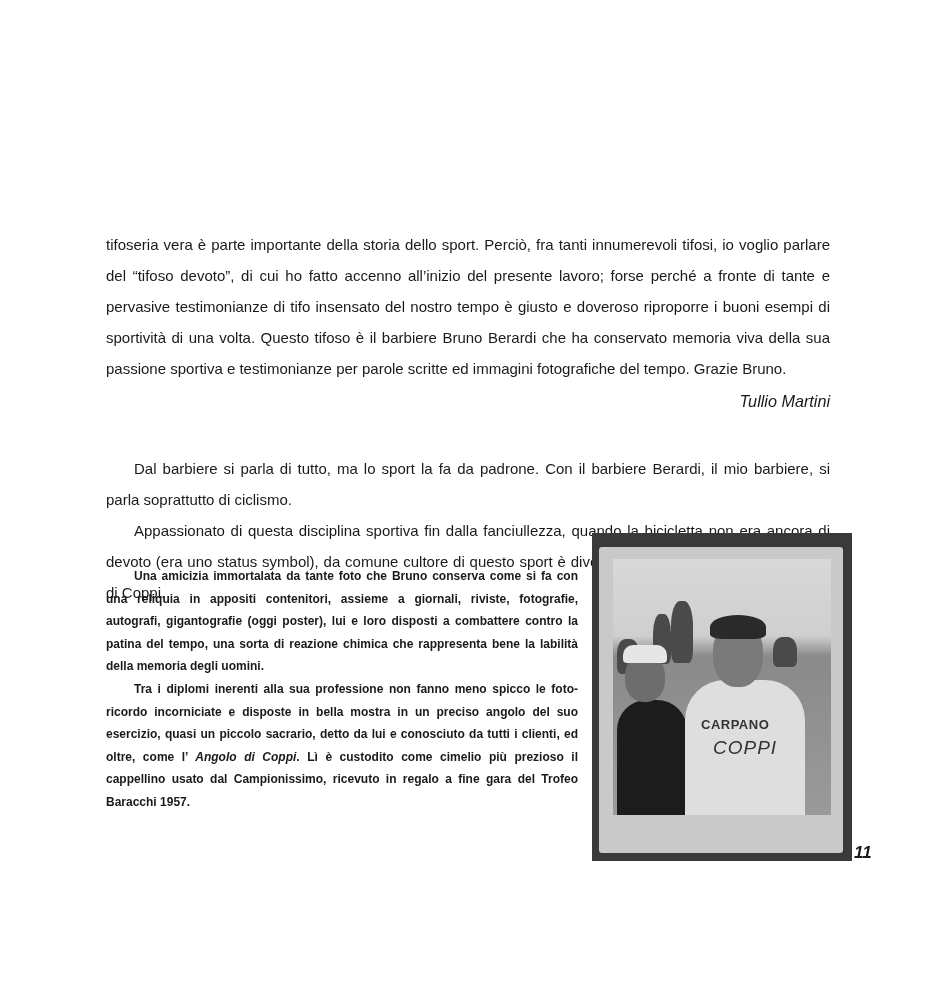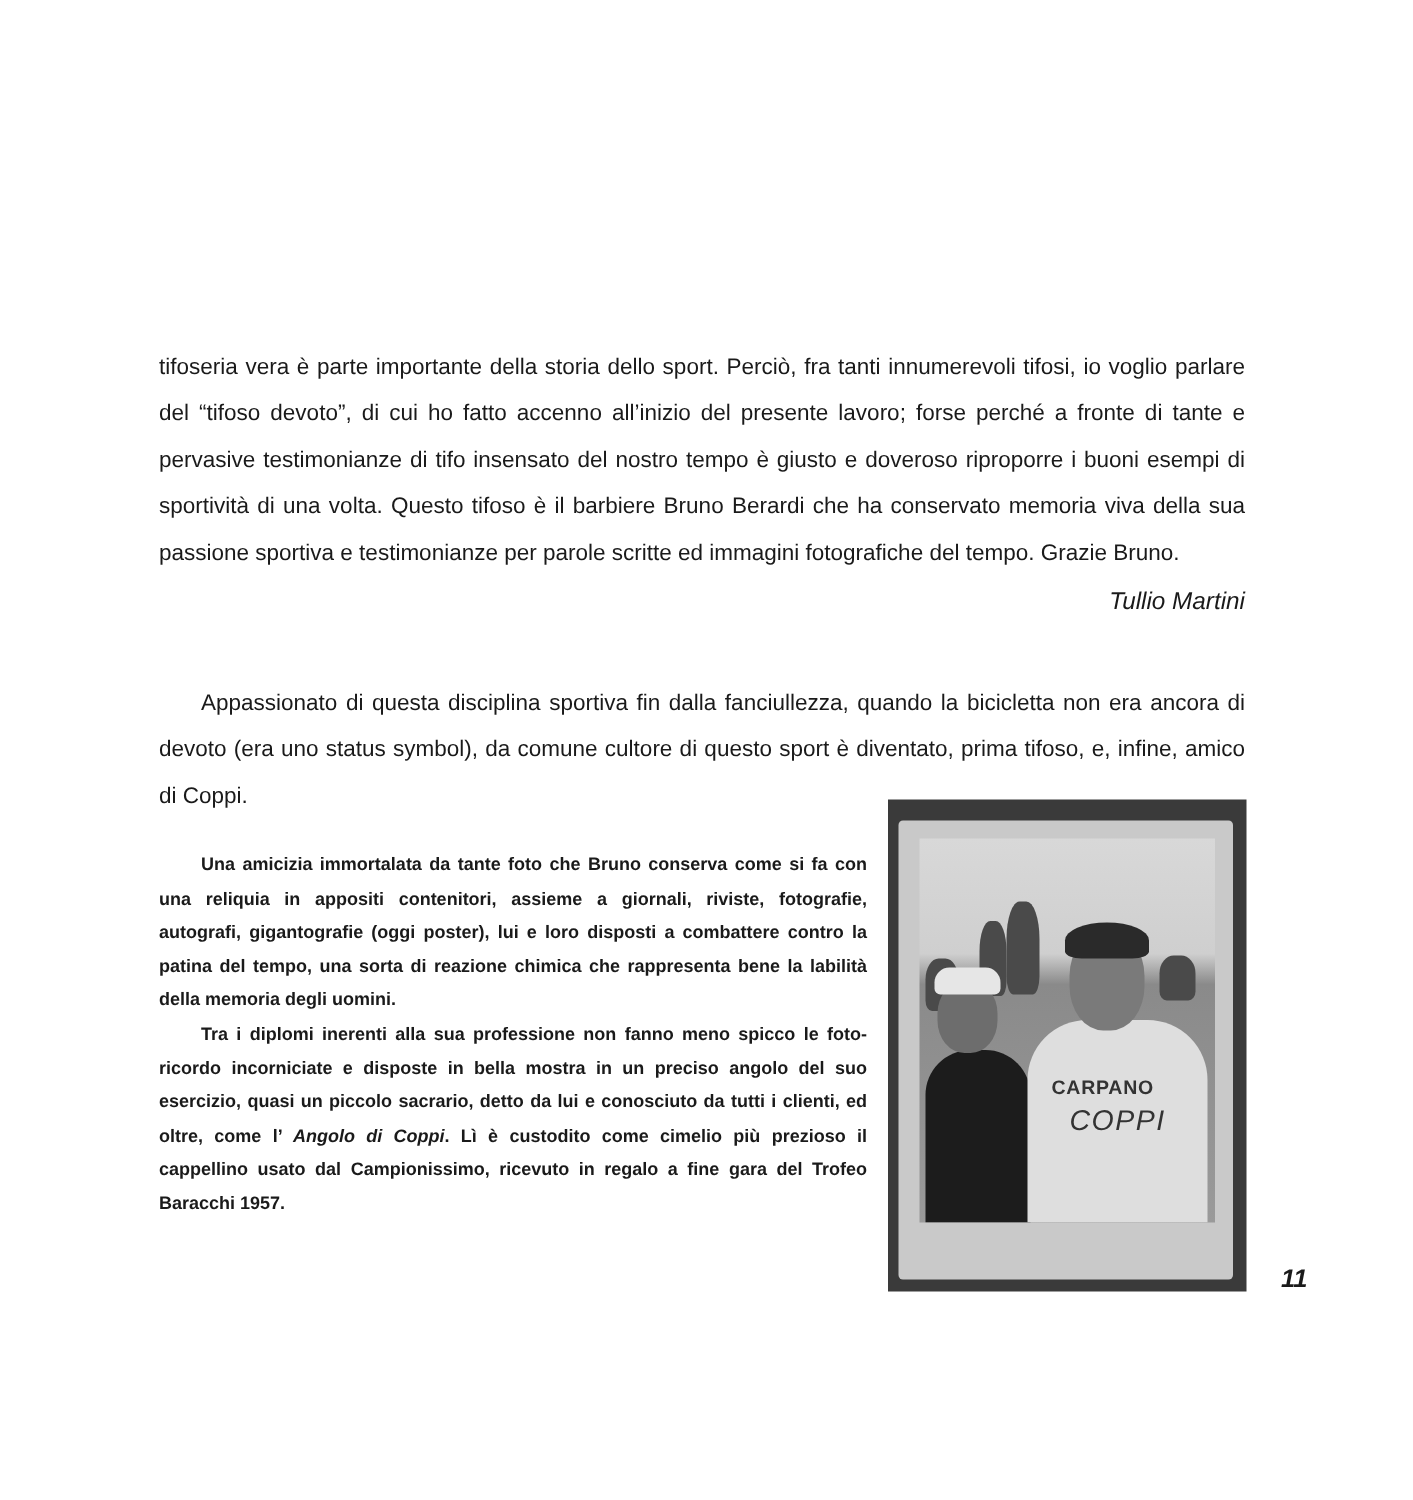--- a/index.html
+++ b/index.html
@@ -7,21 +7,21 @@
          font-family: "Liberation Sans", sans-serif; color: #1a1a1a; }
   .text { font-size: 15px; line-height: 31px; text-align: justify; }
   .para-block { position: absolute; left: 106px; width: 724px; }
   #intro { top: 229px; }
   .sig { position: absolute; top: 382px; right: 112px; font-style: italic; font-size: 16.2px; margin-top: 10px; }
   #main-top { top: 453px; }
   .indent { text-indent: 28px; margin: 0; }
   p { margin: 0; }
   #main-col { position: absolute; left: 106px; top: 565px; width: 472px; font-size: 12px; line-height: 22.6px; text-align: justify; font-weight: bold; }
   #main-col p { text-indent: 28px; }
-  .photo { position: absolute; left: 592px; top: 533px; width: 239px; height: 328px; background: #3a3a3a; }
+  .photo { position: absolute; left: 592px; top: 533px; width: 260px; height: 328px; background: #3a3a3a; }
   .photo .card { position: absolute; left: 7px; top: 14px; right: 9px; bottom: 8px; background: #c9c9c9; border-radius: 3px; }
   .photo .img { position: absolute; left: 14px; top: 12px; right: 12px; bottom: 38px; background: linear-gradient(#d8d8d8 0%, #cfcfcf 30%, #8a8a8a 38%, #9a9a9a 100%); overflow: hidden; }
   .tree { position: absolute; background: #4a4a4a; border-radius: 40% 40% 20% 20%; }
   .man-left { position: absolute; left: 4px; bottom: 0; width: 70px; height: 115px; background: #1c1c1c; border-radius: 30px 30px 0 0; }
   .head-left { position: absolute; left: 12px; top: 95px; width: 40px; height: 48px; background: #6d6d6d; border-radius: 45%; }
   .cap-left { position: absolute; left: 10px; top: 86px; width: 44px; height: 18px; background: #e6e6e6; border-radius: 10px 10px 4px 4px; }
   .man-right { position: absolute; left: 72px; bottom: 0; width: 120px; height: 135px; background: #dedede; border-radius: 40px 40px 0 0; }
   .head-right { position: absolute; left: 100px; top: 62px; width: 50px; height: 66px; background: #7a7a7a; border-radius: 45%; }
   .hair-right { position: absolute; left: 97px; top: 56px; width: 56px; height: 24px; background: #2a2a2a; border-radius: 50% 50% 20% 20%; }
   .jersey-1 { position: absolute; left: 88px; top: 158px; font-family: "Liberation Sans", sans-serif; font-weight: bold; font-size: 13px; color: #333; letter-spacing: 0.5px; }
@@ -30,20 +30,21 @@
 </style>
 </head>
 <body>
 
 <div id="intro" class="para-block text">
   <p>tifoseria vera è parte importante della storia dello sport. Perciò, fra tanti innumerevoli tifosi, io voglio parlare del “tifoso devoto”, di cui ho fatto accenno all’inizio del presente lavoro; forse perché a fronte di tante e pervasive testimonianze di tifo insensato del nostro tempo è giusto e doveroso riproporre i buoni esempi di sportività di una volta. Questo tifoso è il barbiere Bruno Berardi che ha conservato memoria viva della sua passione sportiva e testimonianze per parole scritte ed immagini fotografiche del tempo. Grazie Bruno.</p>
 </div>
 <div class="sig">Tullio Martini</div>
 
 <div id="main-top" class="para-block text">
+  <p class="indent">Dal barbiere si parla di tutto, ma lo sport la fa da padrone. Con il barbiere Berardi, il mio barbiere, si parla soprattutto di ciclismo.</p>
   <p class="indent">Appassionato di questa disciplina sportiva fin dalla fanciullezza, quando la bicicletta non era ancora di devoto (era uno status symbol), da comune cultore di questo sport è diventato, prima tifoso, e, infine, amico di Coppi.</p>
 </div>
 
 <div id="main-col">
   <p>Una amicizia immortalata da tante foto che Bruno conserva come si fa con una reliquia in appositi contenitori, assieme a giornali, riviste, fotografie, autografi, gigantografie (oggi poster), lui e loro disposti a combattere contro la patina del tempo, una sorta di reazione chimica che rappresenta bene la labilità della memoria degli uomini.</p>
   <p><span>Tra i diplomi inerenti alla sua professione non fanno meno spicco le foto-ricordo incorniciate e disposte in bella mostra in un preciso angolo del suo esercizio, quasi un piccolo sacrario, detto da lui e conosciuto da tutti i clienti, ed oltre, come l’ </span><i>Angolo di Coppi</i><span>. Lì è custodito come cimelio più prezioso il cappellino usato dal Campionissimo, ricevuto in regalo a fine gara del Trofeo Baracchi 1957.</span></p>
 </div>
 
 <div class="photo">
   <div class="card">

